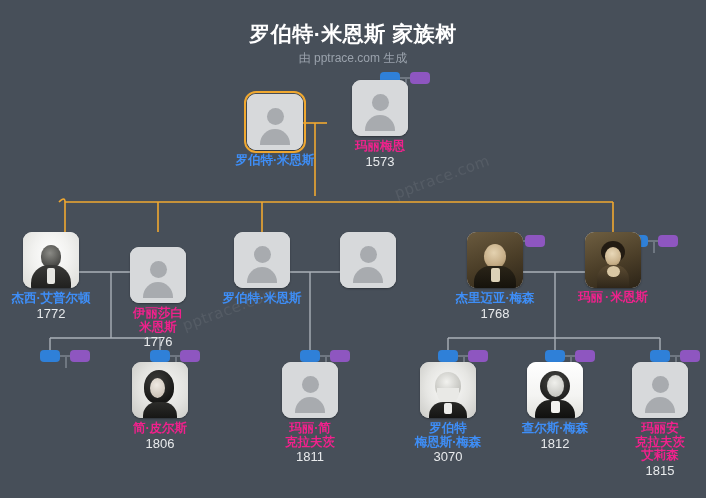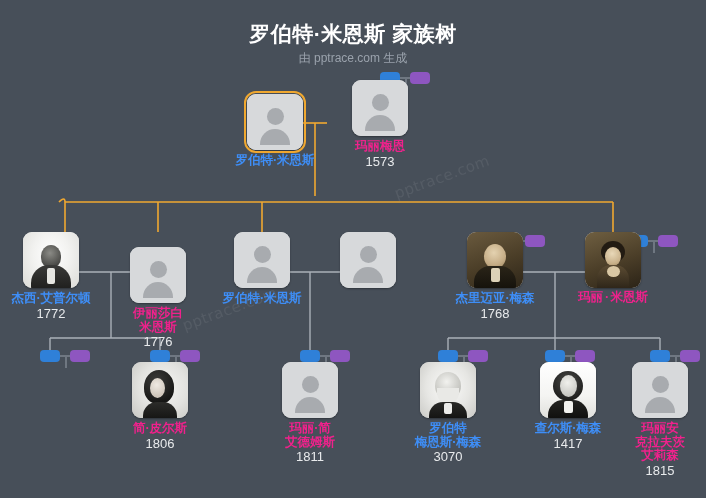--- a/index.html
+++ b/index.html
@@ -379,51 +379,51 @@
   </div>
 
   <div class="node" style="left:282px; top:362px;">
     <div class="card">
       <div class="avatar">
         <div class="head"></div>
           <div class="body"></div>
       </div>
     </div>
     <div class="name f">玛丽·简
-艾德姆斯</div>
+克拉夫茨</div>
     <div class="year">1811</div>
   </div>
 
   <div class="node" style="left:420px; top:362px;">
     <div class="card">
       <div class="photo">
         <div class="fr" style="background:radial-gradient(ellipse at 50% 45%, #fbfbfa 0%, #e6e6e3 55%, #c9c9c5 100%);"></div>
         <div style="position:absolute;left:50%;top:10px;width:26px;height:28px;margin-left:-13px;border-radius:50%;background:radial-gradient(circle at 45% 35%, #f2f2ef 0%, #bcbcb7 75%);"></div>
         <div style="position:absolute;left:50%;top:26px;width:22px;height:16px;margin-left:-11px;border-radius:0 0 12px 12px;background:#e9e9e6;"></div>
         <div style="position:absolute;left:50%;top:40px;width:38px;height:20px;margin-left:-19px;border-radius:14px 14px 0 0;background:linear-gradient(180deg,#2a2a28 0%, #0f0f0e 100%);"></div>
         <div style="position:absolute;left:50%;top:41px;width:8px;height:11px;margin-left:-4px;background:#ececea;border-radius:2px;"></div>
       </div>
     </div>
     <div class="name m">罗伯特
 梅恩斯·梅森</div>
     <div class="year">3070</div>
   </div>
 
-  <div class="node" style="left:540px; top:362px;">
+  <div class="node" style="left:527px; top:362px;">
     <div class="card">
       <div class="photo">
         <div class="fr" style="background:linear-gradient(180deg,#ffffff 0%, #f4f4f2 60%, #e0e0dc 100%);"></div>
         <div style="position:absolute;left:50%;top:9px;width:30px;height:30px;margin-left:-15px;border-radius:50%;background:radial-gradient(circle at 50% 35%, #4a4a47 0%, #1b1b1a 80%);"></div>
         <div style="position:absolute;left:50%;top:13px;width:17px;height:22px;margin-left:-8.5px;border-radius:50%;background:radial-gradient(circle at 45% 35%, #f0f0ec 0%, #c8c8c3 75%);"></div>
         <div style="position:absolute;left:50%;top:38px;width:40px;height:22px;margin-left:-20px;border-radius:15px 15px 0 0;background:linear-gradient(180deg,#232321 0%, #0c0c0b 100%);"></div>
         <div style="position:absolute;left:50%;top:39px;width:9px;height:12px;margin-left:-4.5px;background:#f2f2ef;border-radius:2px;"></div>
       </div>
     </div>
     <div class="name m">查尔斯·梅森</div>
-    <div class="year">1417</div>
+    <div class="year">1812</div>
   </div>
 
   <div class="node" style="left:632px; top:362px;">
     <div class="card">
       <div class="avatar">
         <div class="head"></div>
           <div class="body"></div>
       </div>
     </div>
     <div class="name f">玛丽安

